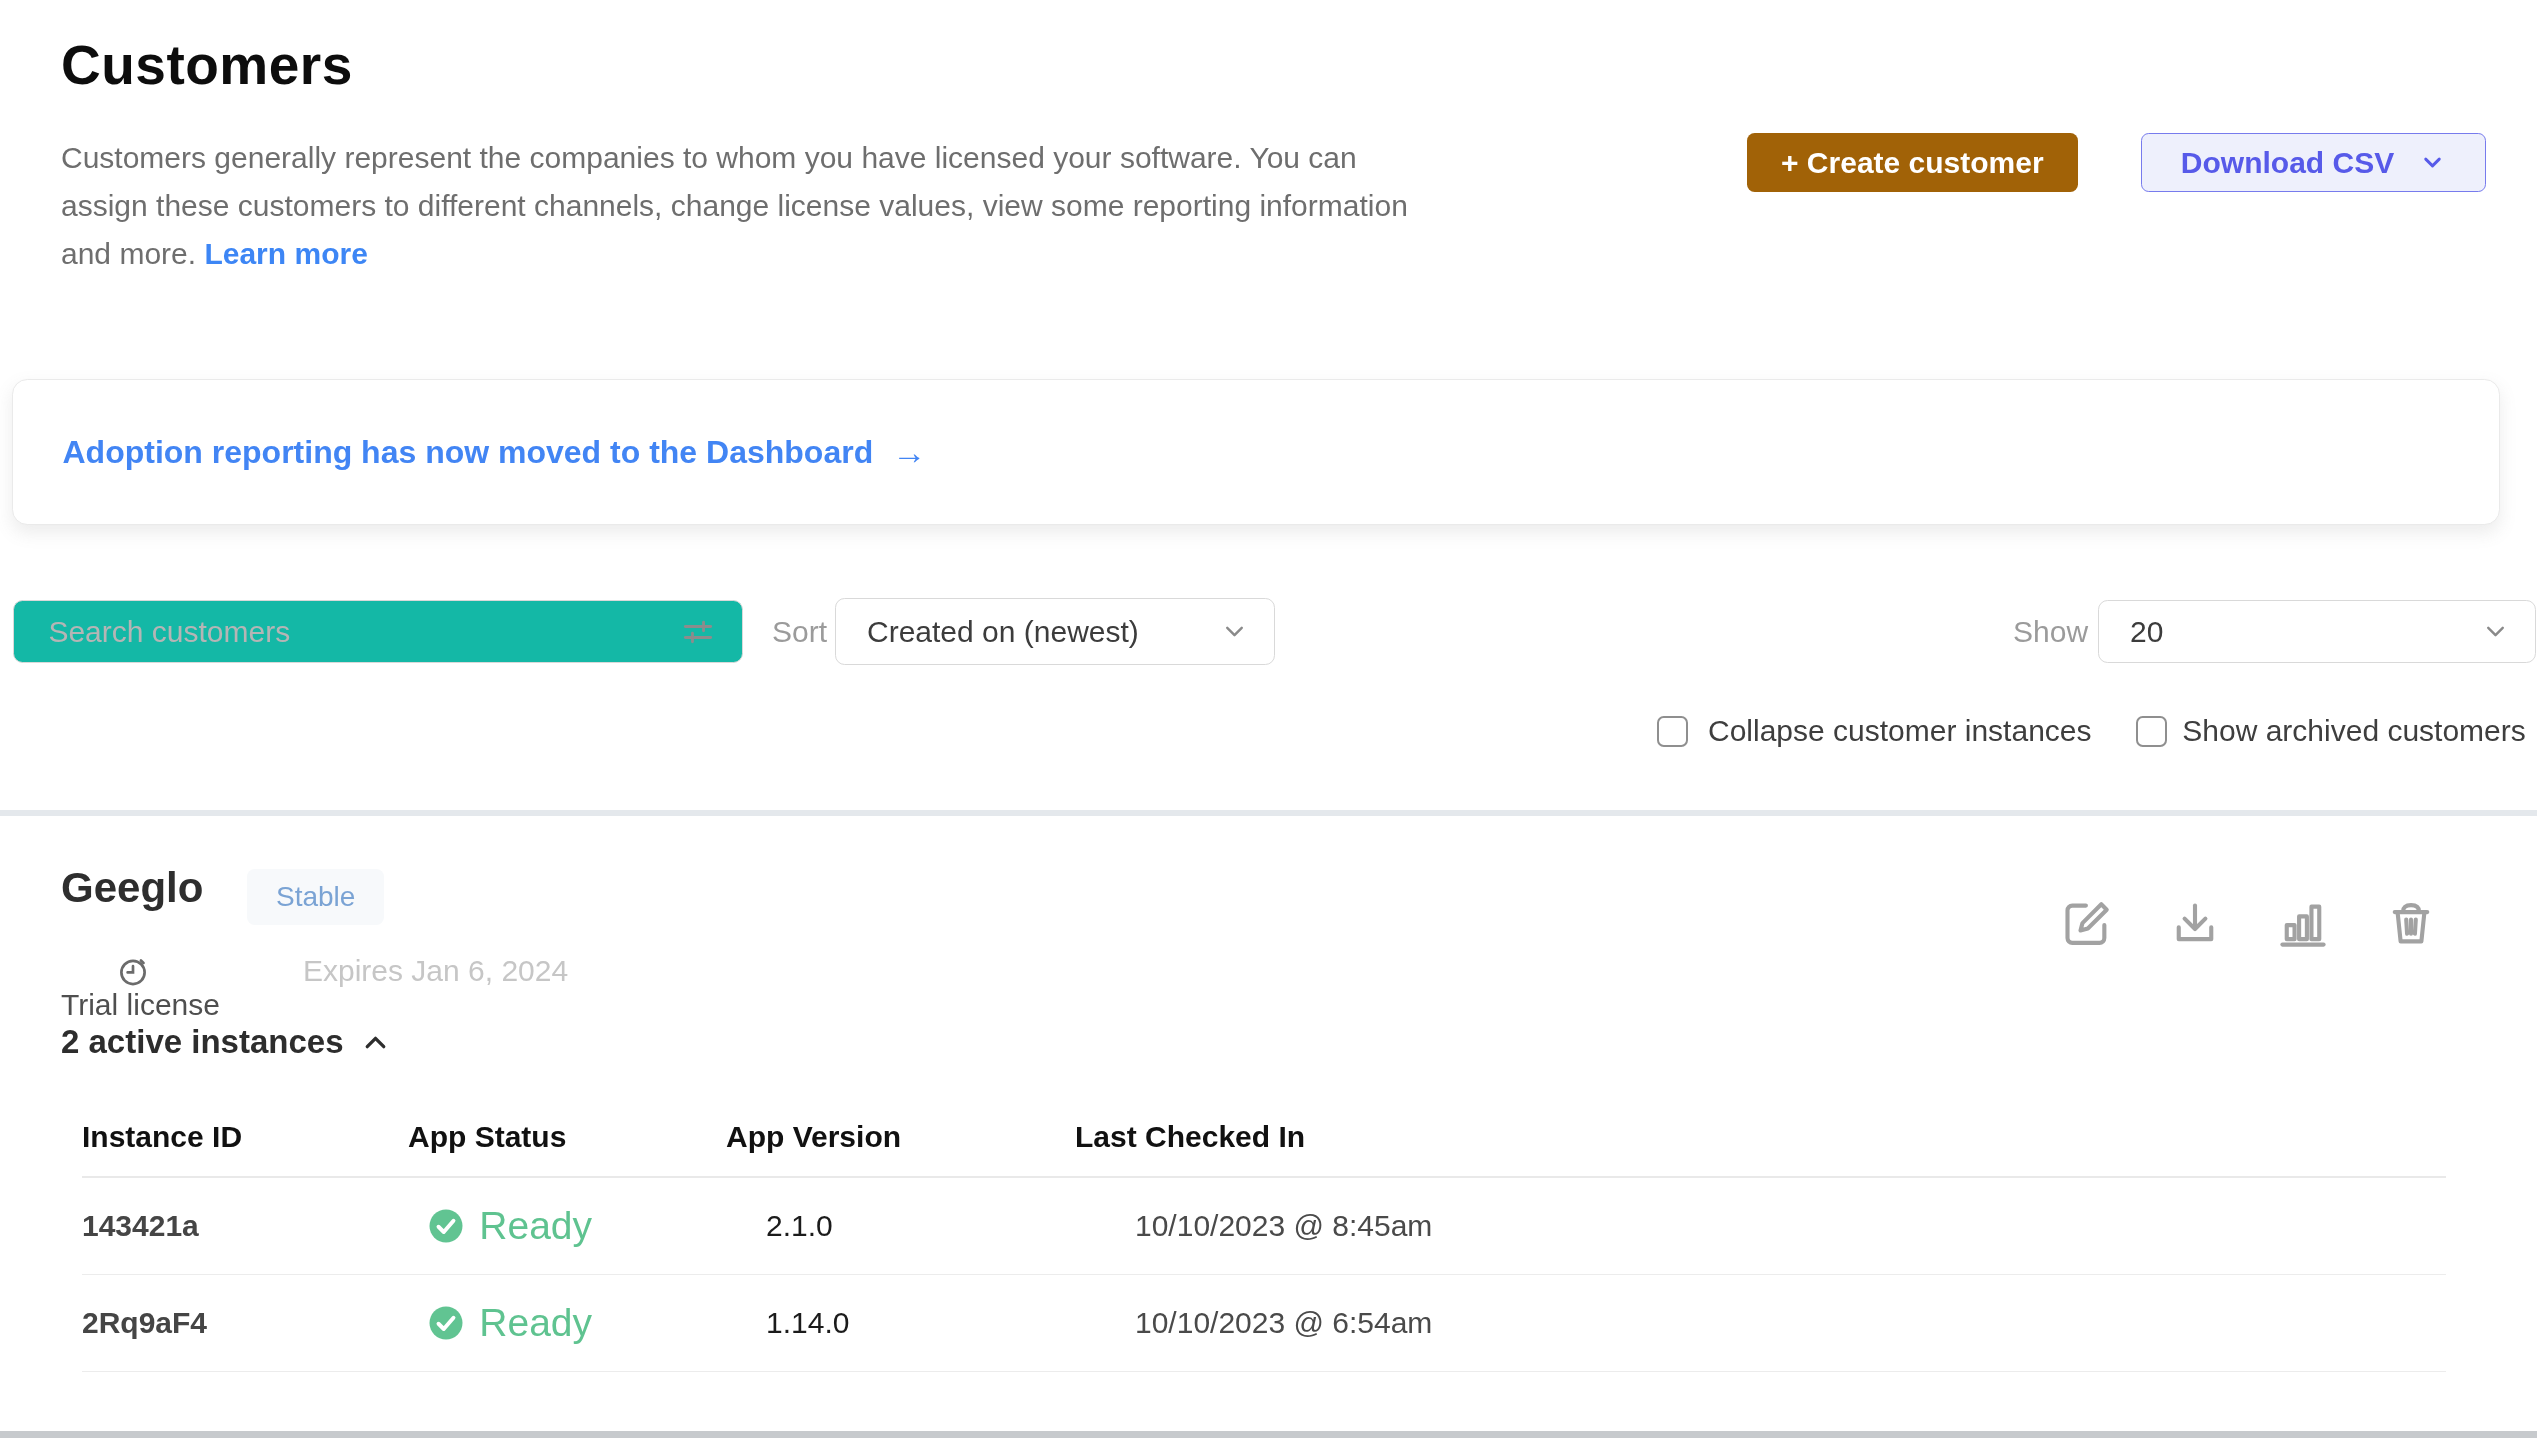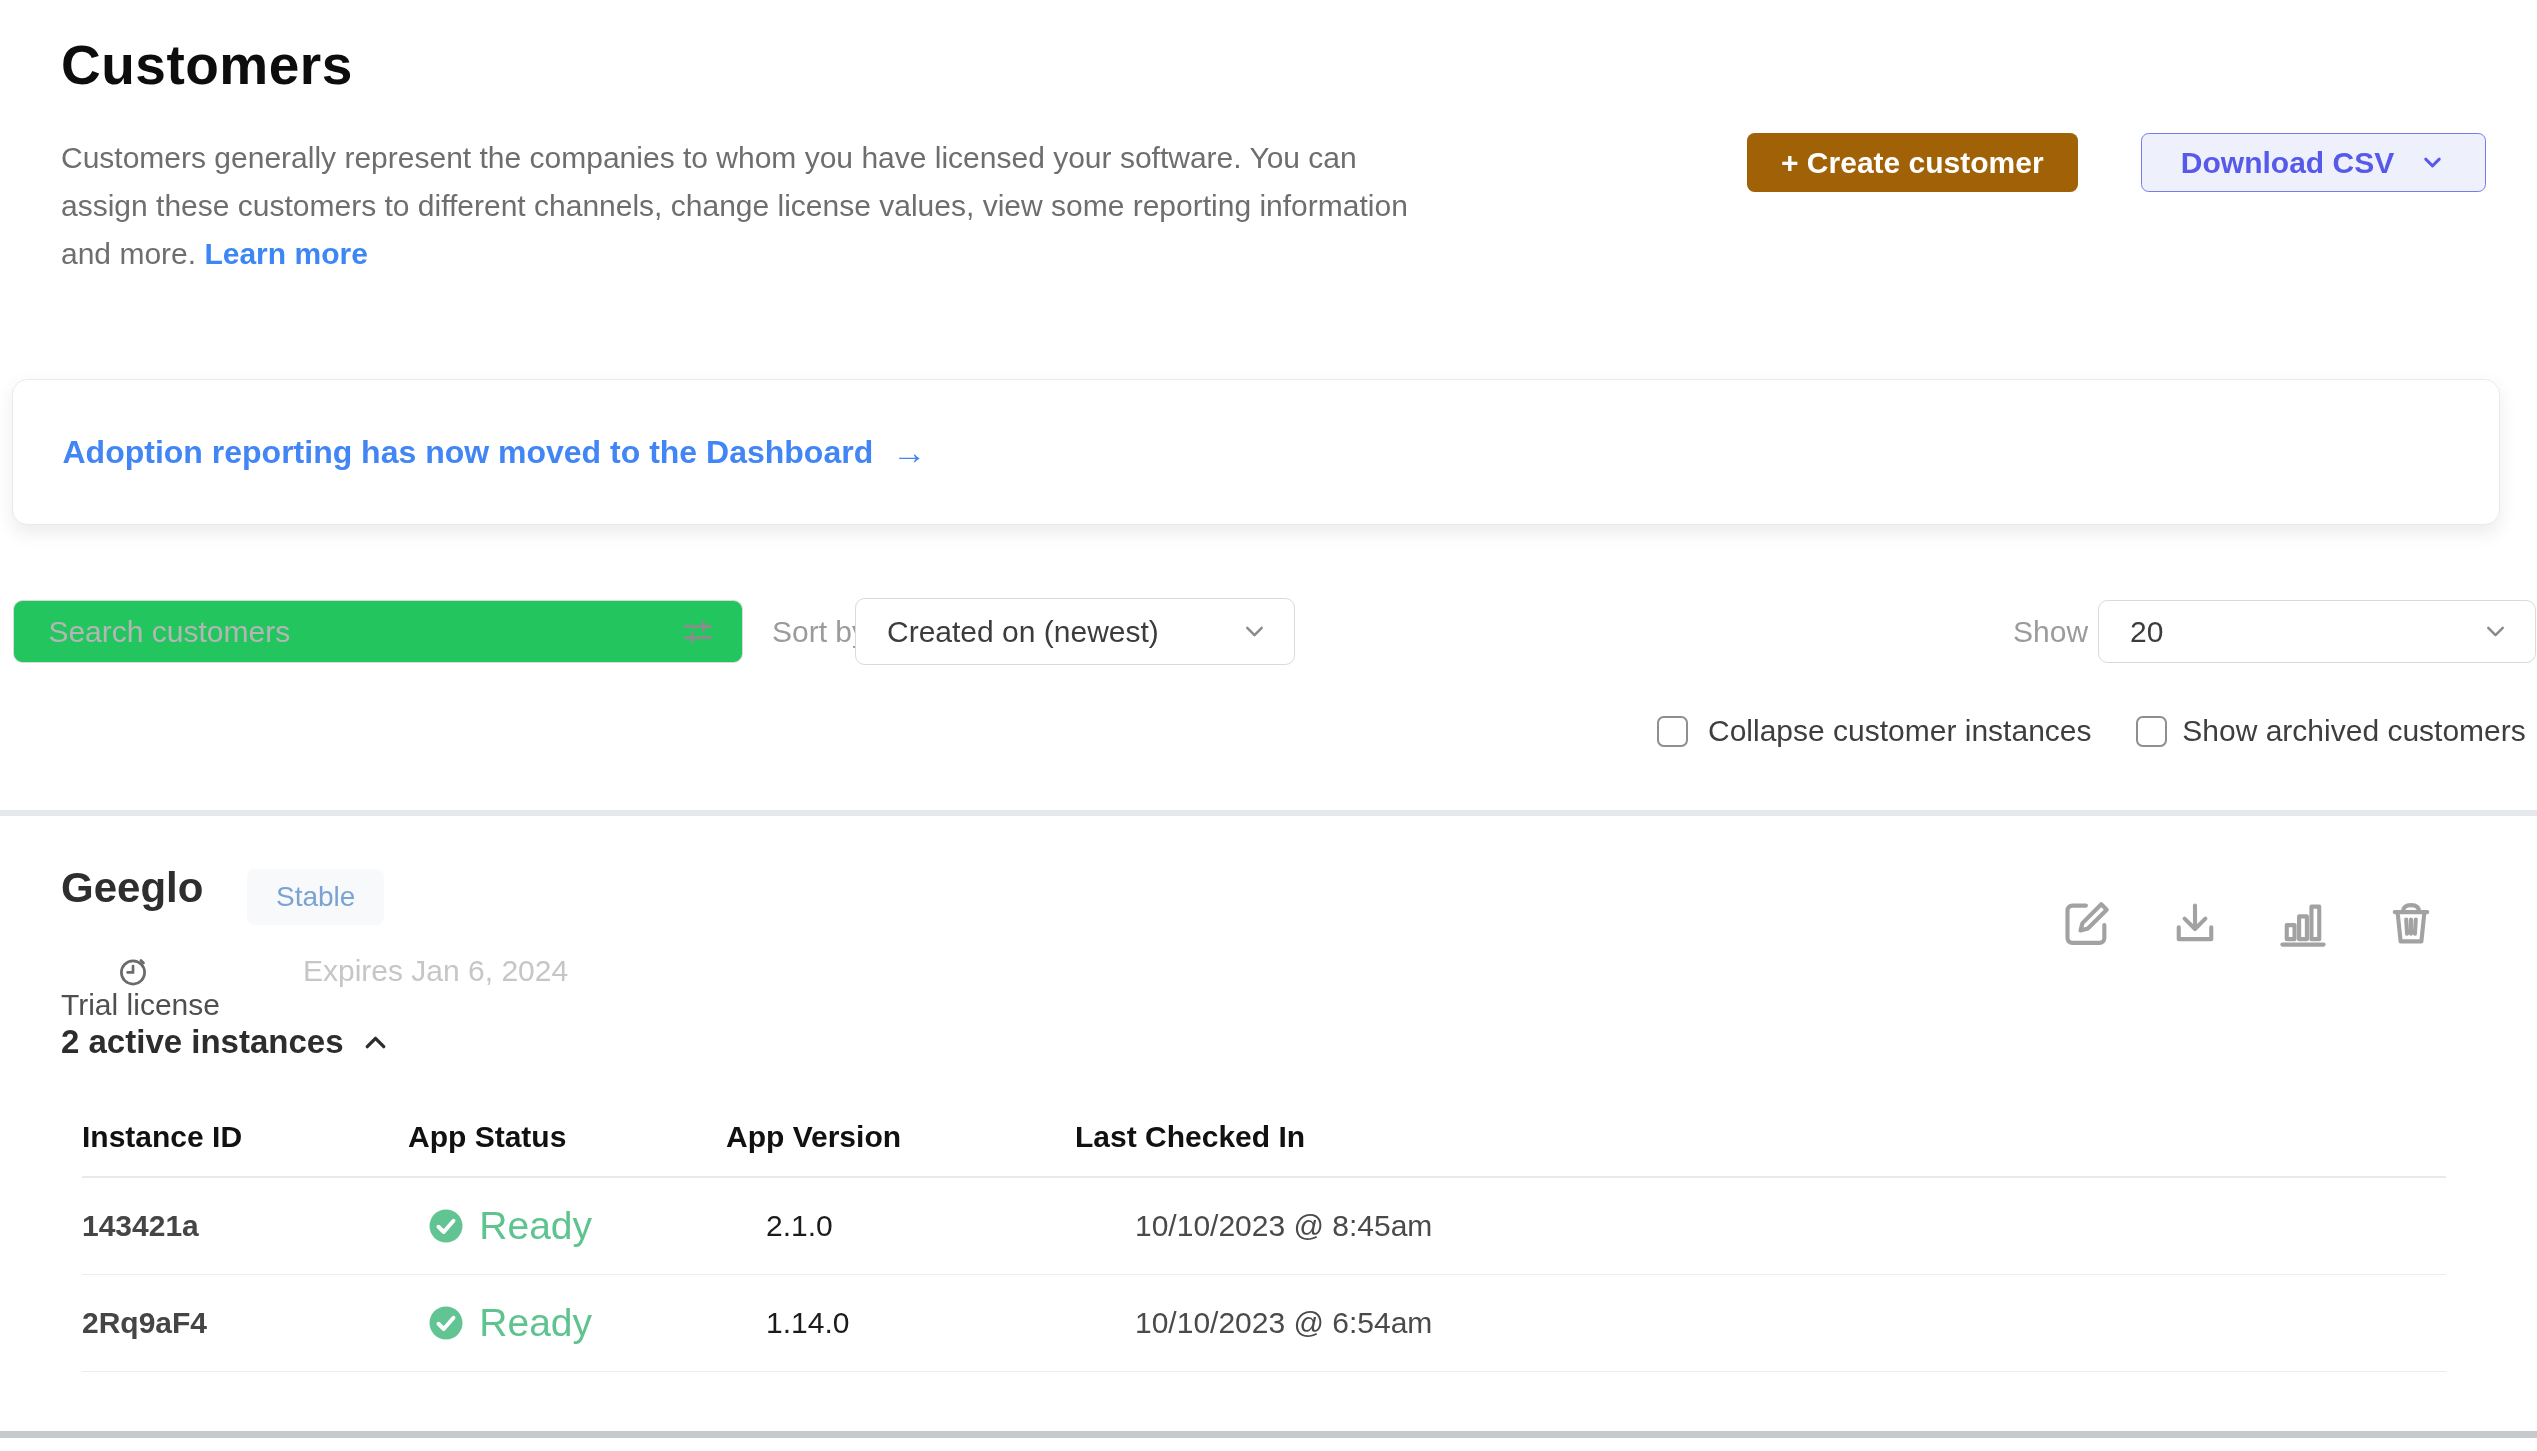--- a/index.html
+++ b/index.html
@@ -21,33 +21,33 @@
 
   
   .banner { left: 11.5px; top: 379px; width: 2488px; height: 146px; background: #ffffff;
     border: 1px solid #eaeaea; border-radius: 15.3px; box-shadow: 0 7.7px 17px rgba(120,120,120,0.14);
     display: flex; align-items: center; padding-left: 50px; }
   .banner-link { display: flex; align-items: center; gap: 19px; color: #4285f4; font-size: 32px;
     font-weight: 700; cursor: pointer; }
 
   
   .search-box { left: 13.4px; top: 600px; width: 730px; height: 63px; border: 1.9px solid #d9d9d9;
-    border-radius: 9.6px; background: #22c55e; }
+    border-radius: 9.6px; background: #14b8a6; }
   .search-box input { width: 100%; height: 100%; border: none; outline: none; background: transparent;
     padding: 0 92px 0 34px; font-size: 30px; color: #444; font-family: "Liberation Sans", sans-serif; }
   .search-box input::placeholder { color: #b5b5b5; }
   .filter-icon { position: absolute; right: 25px; top: 12.4px; color: #8c8c8c; cursor: pointer; }
 
   .ctl-label { font-size: 30px; color: #9b9b9b; line-height: 63px; }
   .sort-label { left: 772px; top: 600px; }
   .show-label { left: 2013px; top: 600px; }
   .select { border: 1.9px solid #d9d9d9; border-radius: 9.6px; background: #fff; display: flex;
     align-items: center; justify-content: space-between; padding: 0 25px 0 31px; font-size: 30px;
     color: #3c3c3c; cursor: pointer; }
-  .sort-select { left: 855px; top: 598px; width: 440px; height: 67px; }
+  .sort-select { left: 835px; top: 598px; width: 440px; height: 67px; }
   .show-select { left: 2098px; top: 600px; width: 438px; height: 63px; }
   .chev { color: #8a8a8a; flex: 0 0 auto; }
 
   .check-group { top: 714px; height: 34px; display: flex; align-items: center; gap: 15.3px; }
   .cg1 { left: 1657px; gap: 20px; } .cg2 { left: 2136px; }
   .checkbox { width: 31px; height: 31px; border: 2.9px solid #8f8f8f; border-radius: 6.7px;
     background: #fff; cursor: pointer; flex: 0 0 auto; }
   .check-label { font-size: 30px; color: #3e3e3e; white-space: nowrap; }
 
   .divider-thin { left: 0; top: 810px; width: 2538px; height: 5.7px; background: #e4e8ec; }

